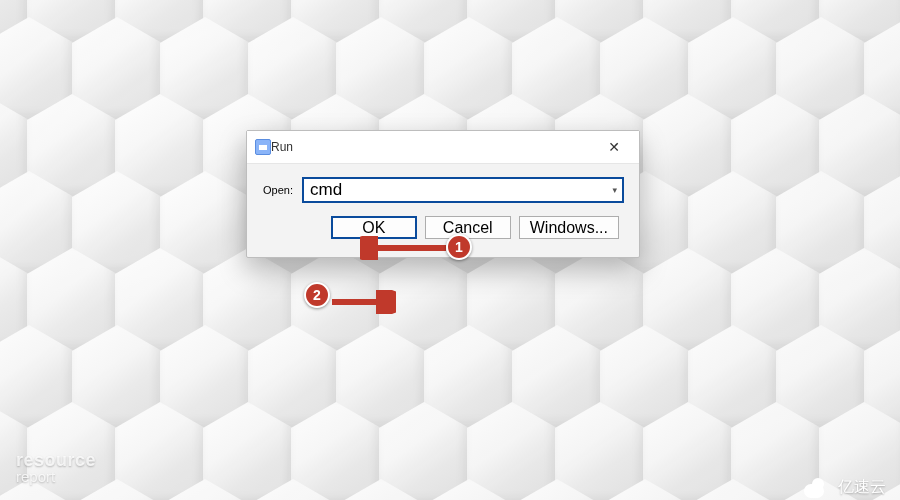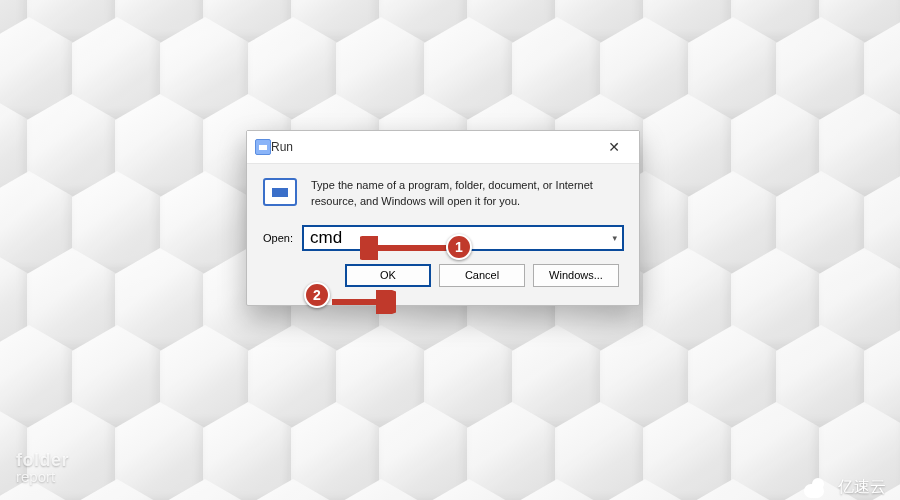--- a/index.html
+++ b/index.html
@@ -39,21 +39,21 @@
   display:flex; align-items:center; justify-content:center; position:relative; background:#fff; }
 .runicon-lg::after { content:""; width:16px; height:9px; background:#3a6fc9; }
 .desc { font-size:11px; line-height:1.45; color:#222; }
 .open-row { display:flex; align-items:center; gap:10px; margin-bottom:14px; }
 .open-label { font-size:11px; text-decoration-color:#555; }
 .combo { flex:1; position:relative; }
 .combo input { width:100%; height:24px; font-size:17px; padding:0 24px 0 6px;
   border:1px solid #000; outline:2px solid #0a4b9c; outline-offset:-1px; background:#fff; }
 .combo .chev { position:absolute; right:6px; top:50%; transform:translateY(-50%); font-size:9px; color:#555; pointer-events:none; }
 .btn-row { display:flex; gap:8px; justify-content:flex-end; padding:0 4px 6px 4px; }
-.btn { height:23px; min-width:86px; font-size:11px; background:#fdfdfd; border:1px solid #adadad;
+.btn { height:23px; min-width:86px; font-size:16px; background:#fdfdfd; border:1px solid #adadad;
   cursor:pointer; padding:0 10px; }
 .btn.primary { border:1px solid #0a4b9c; outline:1px solid #0a4b9c; outline-offset:-2px; }
 
 
 .badge { position:absolute; width:26px; height:26px; border-radius:50%; background:#c0392b;
   border:2px solid #fff; color:#fff; font-weight:700; font-size:14px;
   display:flex; align-items:center; justify-content:center; box-shadow:0 1px 3px rgba(0,0,0,.4); z-index:6; }
 .arrow { position:absolute; z-index:5; }
 
 
@@ -182,24 +182,20 @@
   <div class="titlebar">
     <div class="titlebar-left">
       <span class="runicon-sm"></span>
       <span class="title">Run</span>
     </div>
     <div class="closebtn">
       <span>✕</span>
     </div>
   </div>
   <div class="body">
-    <div class="desc-row">
-      <div class="runicon-lg"></div>
-      <div class="desc">Type the name of a program, folder, document, or Internet resource, and Windows will open it for you.</div>
-    </div>
     <div class="open-row">
       <span class="open-label">Open:</span>
       <div class="combo">
         <input type="text" value="cmd" style="">
         <span class="chev">▾</span>
       </div>
     </div>
     <div class="btn-row">
       <button class="btn primary">OK</button>
       <button class="btn">Cancel</button>
@@ -222,19 +218,19 @@
   <defs>
       <marker id="ah2" markerWidth="10" markerHeight="10" refX="2" refY="3" orient="auto">
     <path d="M0,0 L0,6 L8,3 z" fill="#c0392b"></path>
       </marker>
     </defs>
   <line x1="6" y1="12" x2="62" y2="12" stroke="#c0392b" stroke-width="6" marker-end="url(#ah2)"></line>
 </svg>
 <div class="badge" style="left:304px; top:282px;">2</div>
 
 <div class="wm-left">
-  <div class="w1">folder</div>
+  <div class="w1">resource</div>
   <div class="w2">report</div>
 </div>
 <div class="wm-right">
   <span class="cloud"></span>
   <span>亿速云</span>
 </div>
 
 </body></html>

